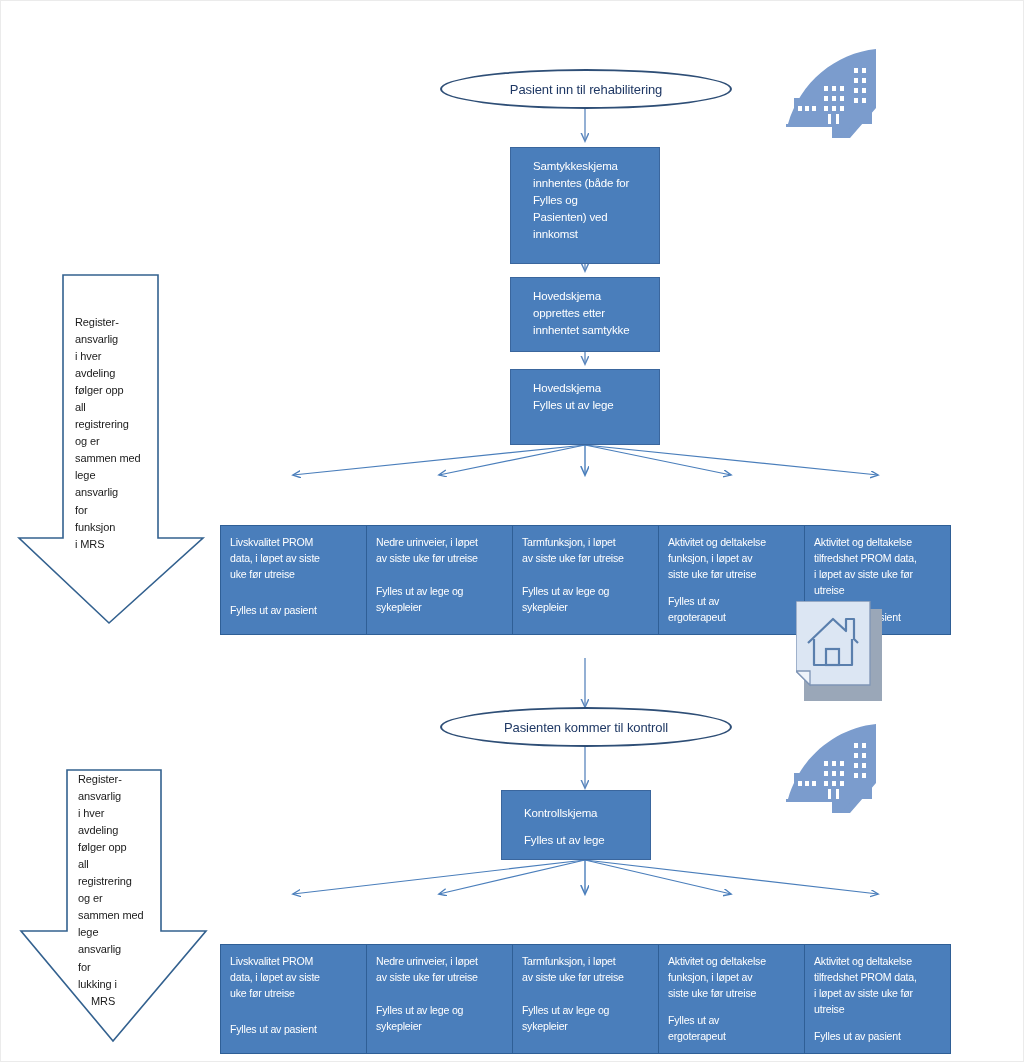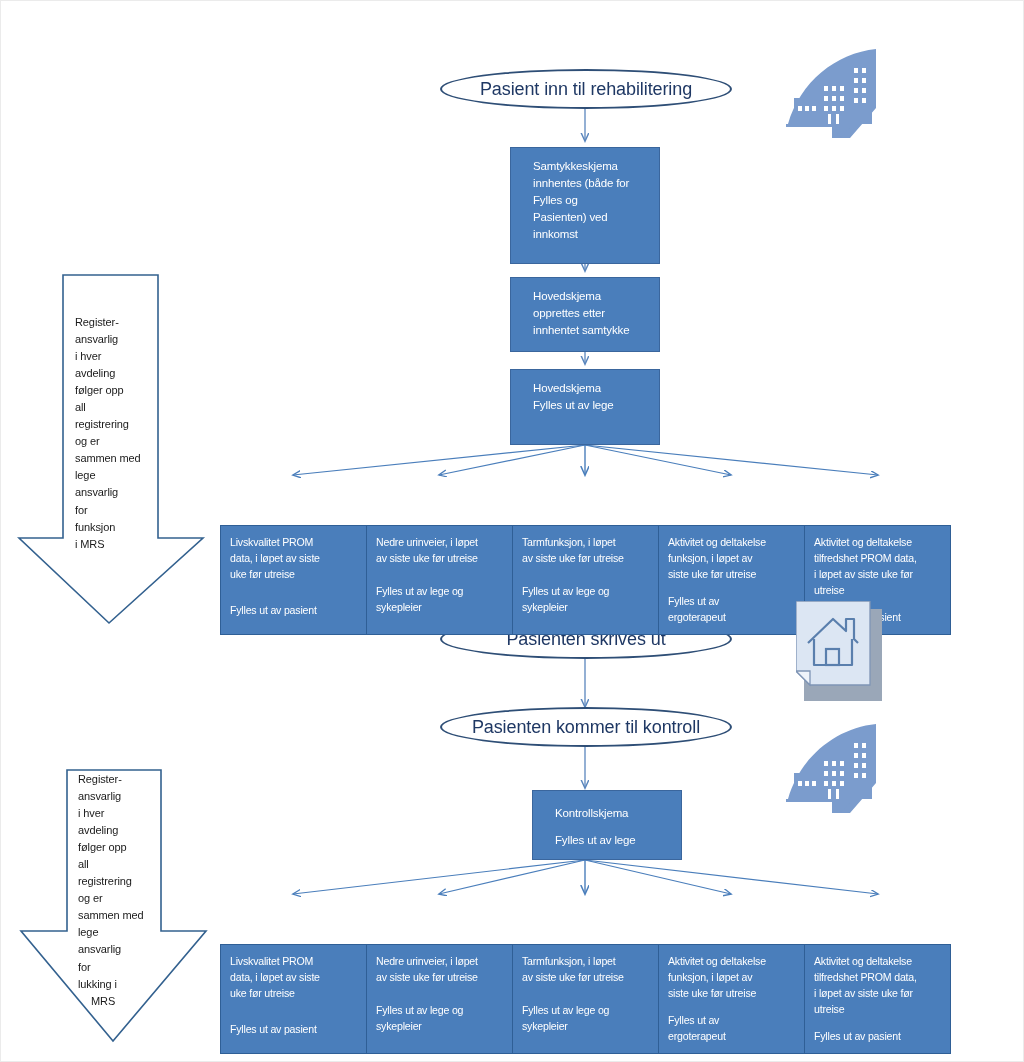--- a/index.html
+++ b/index.html
@@ -47,21 +47,21 @@
   .ellipse {
     position: absolute;
     border: 2px solid #2e4e76;
     border-radius: 50%;
     background: #ffffff;
     box-sizing: border-box;
     display: flex;
     align-items: center;
     justify-content: center;
     color: #1f3864;
-    font-size: 18px;
+    font-size: 13px;
     letter-spacing: -0.1px;
   }
 
   
   .bigarrow {
     position: absolute;
   }
   .bigarrow .atext {
     position: absolute;
     color: #1a1a1a;
@@ -143,23 +143,20 @@
 
     <path d="M62,274 L157,274 L157,537 L202,537 L108,622 L18,537 L62,537 Z" fill="none" stroke="#33618f" stroke-width="1.6" stroke-linejoin="miter"></path>
 
     <path d="M66,769 L160,769 L160,930 L205,930 L112,1040 L20,930 L66,930 Z" fill="none" stroke="#33618f" stroke-width="1.6" stroke-linejoin="miter"></path>
   </svg>
 
   <div class="ellipse" style="left:439px; top:68px; width:292px; height:40px;">
     <span>Pasient inn  til rehabilitering</span>
   </div>
 
-  <div class="ellipse" style="left:439px; top:618px; width:292px; height:40px;">
-    <span>Pasienten skrives ut</span>
-  </div>
 
   <div class="ellipse" style="left:439px; top:706px; width:292px; height:40px;">
     <span>Pasienten kommer til kontroll</span>
   </div>
 
   <div class="pbox" style="left:509px; top:146px; width:150px; height:117px;">
     <span class="ln">Samtykkeskjema</span>
     <span class="ln">innhentes (både for</span>
     <span class="ln">Fylles og</span>
     <span class="ln">Pasienten) ved</span>
@@ -170,21 +167,21 @@
     <span class="ln">Hovedskjema</span>
     <span class="ln">opprettes etter</span>
     <span class="ln">innhentet samtykke</span>
   </div>
 
   <div class="pbox" style="left:509px; top:368px; width:150px; height:76px;">
     <span class="ln">Hovedskjema</span>
     <span class="ln">Fylles ut av lege</span>
   </div>
 
-  <div class="pbox" style="left:531px; top:789px; width:150px; height:70px; padding-top:14px;">
+  <div class="pbox" style="left:500px; top:789px; width:150px; height:70px; padding-top:14px;">
     <span class="ln">Kontrollskjema</span>
     <span class="gap"></span>
     <span class="ln">Fylles ut av lege</span>
   </div>
 
   <div class="formrow" style="left:219px; top:477px; width:731px; height:110px;">
     <div class="cell" style="width:146px;">
       <span class="ln">Livskvalitet PROM</span>
       <span class="ln">data, i løpet av siste</span>
       <span class="ln">uke før utreise</span>

